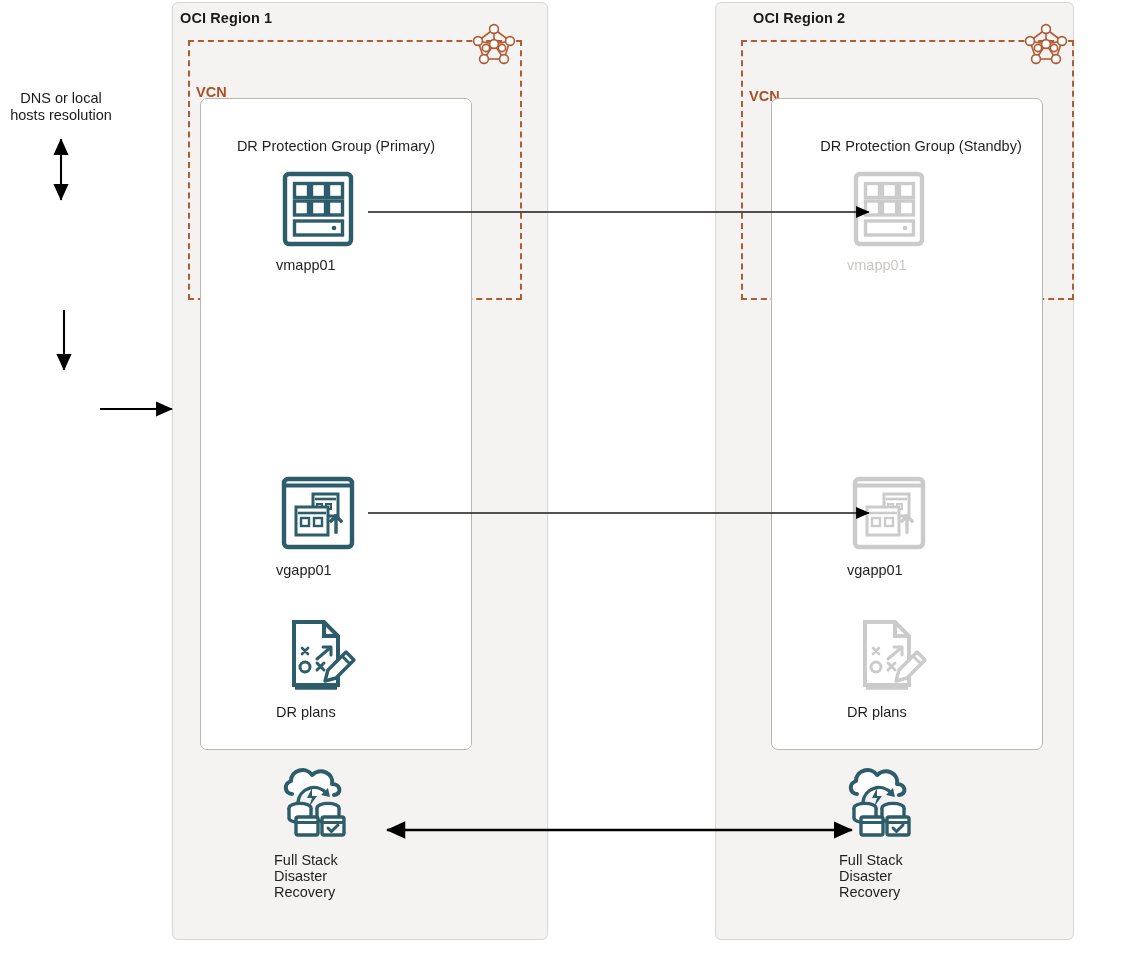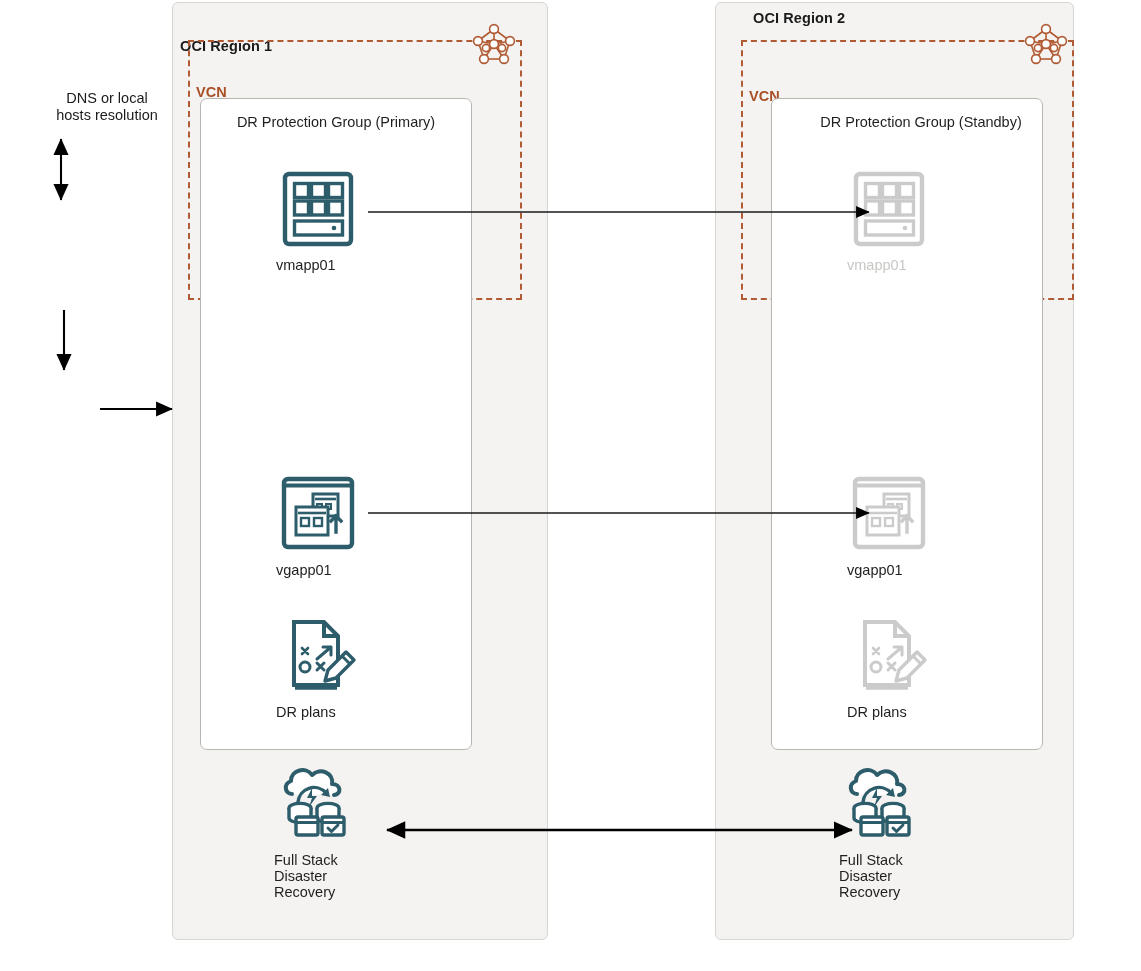--- a/index.html
+++ b/index.html
@@ -57,20 +57,21 @@
     border:1px solid #b9b6b2;
     border-radius:7px;
     box-sizing:border-box;
   }
   .dpg-title{
     position:absolute;
     font-size:14.5px;
     color:#201f1e;
     white-space:nowrap;
     text-align:center;
+    margin-top:24px;
   }
 
   
   .node{position:absolute;}
   .node .cap{
     font-size:14.5px;
     line-height:1.12;
     color:#201f1e;
     white-space:pre-line;
     margin-top:4px;
@@ -93,21 +94,21 @@
     text-align:center;
     white-space:pre-line;
   }
 </style>
 </head>
 <body>
 
 <div id="canvas">
 
   <div class="region-box" style="left:172px;top:2px;width:376px;height:938px;"></div>
-  <div class="region-title" style="left:180px;top:10px;margin-top:28px;">OCI Region 1</div>
+  <div class="region-title" style="left:180px;top:10px;">OCI Region 1</div>
 
   <div class="vcn-box" style="left:188px;top:40px;width:334px;height:260px;"></div>
   <div class="vcn-label" style="left:196px;top:52px;">VCN</div>
 
   <div class="vcn-icon" style="left:466px;top:20px;">
     <svg width="56" height="48" viewBox="0 0 56 48" fill="none">
       <g stroke="#b05b33" stroke-width="1.6" fill="#ffffff">
         <line x1="28" y1="9" x2="12" y2="21" stroke="#b05b33"></line>
         <line x1="28" y1="9" x2="44" y2="21" stroke="#b05b33"></line>
         <line x1="12" y1="21" x2="18" y2="39" stroke="#b05b33"></line>
@@ -311,21 +312,21 @@
         <rect x="48" y="57" width="22" height="18" rx="2" stroke="#2d5c6b" stroke-width="3.4" fill="#ffffff"></rect>
         <line x1="49" y1="62.5" x2="69" y2="62.5" stroke="#2d5c6b" stroke-width="3"></line>
         <path d="M54 68 l3.5 3.5 L64 65" stroke="#2d5c6b" stroke-width="3" fill="none" stroke-linecap="round" stroke-linejoin="round"></path>
       </svg>
     </span>
     <div class="cap">Full Stack
 Disaster
 Recovery</div>
   </div>
 
-  <div class="free-text" style="left:0px;top:90px;width:122px;padding-left:46px;">DNS or local
+  <div class="free-text" style="left:0px;top:90px;width:122px;">DNS or local
 hosts resolution</div>
 
 
 
   <svg class="arrow-layer" viewBox="0 0 1141 971">
     <defs>
       <marker id="ah" markerWidth="9" markerHeight="9" refX="7.6" refY="4.2" orient="auto" markerUnits="strokeWidth">
         <path d="M0,0.6 L8,4.2 L0,7.8 z" fill="#000000"></path>
       </marker>
       <marker id="ah-start" markerWidth="9" markerHeight="9" refX="0.4" refY="4.2" orient="auto" markerUnits="strokeWidth">

